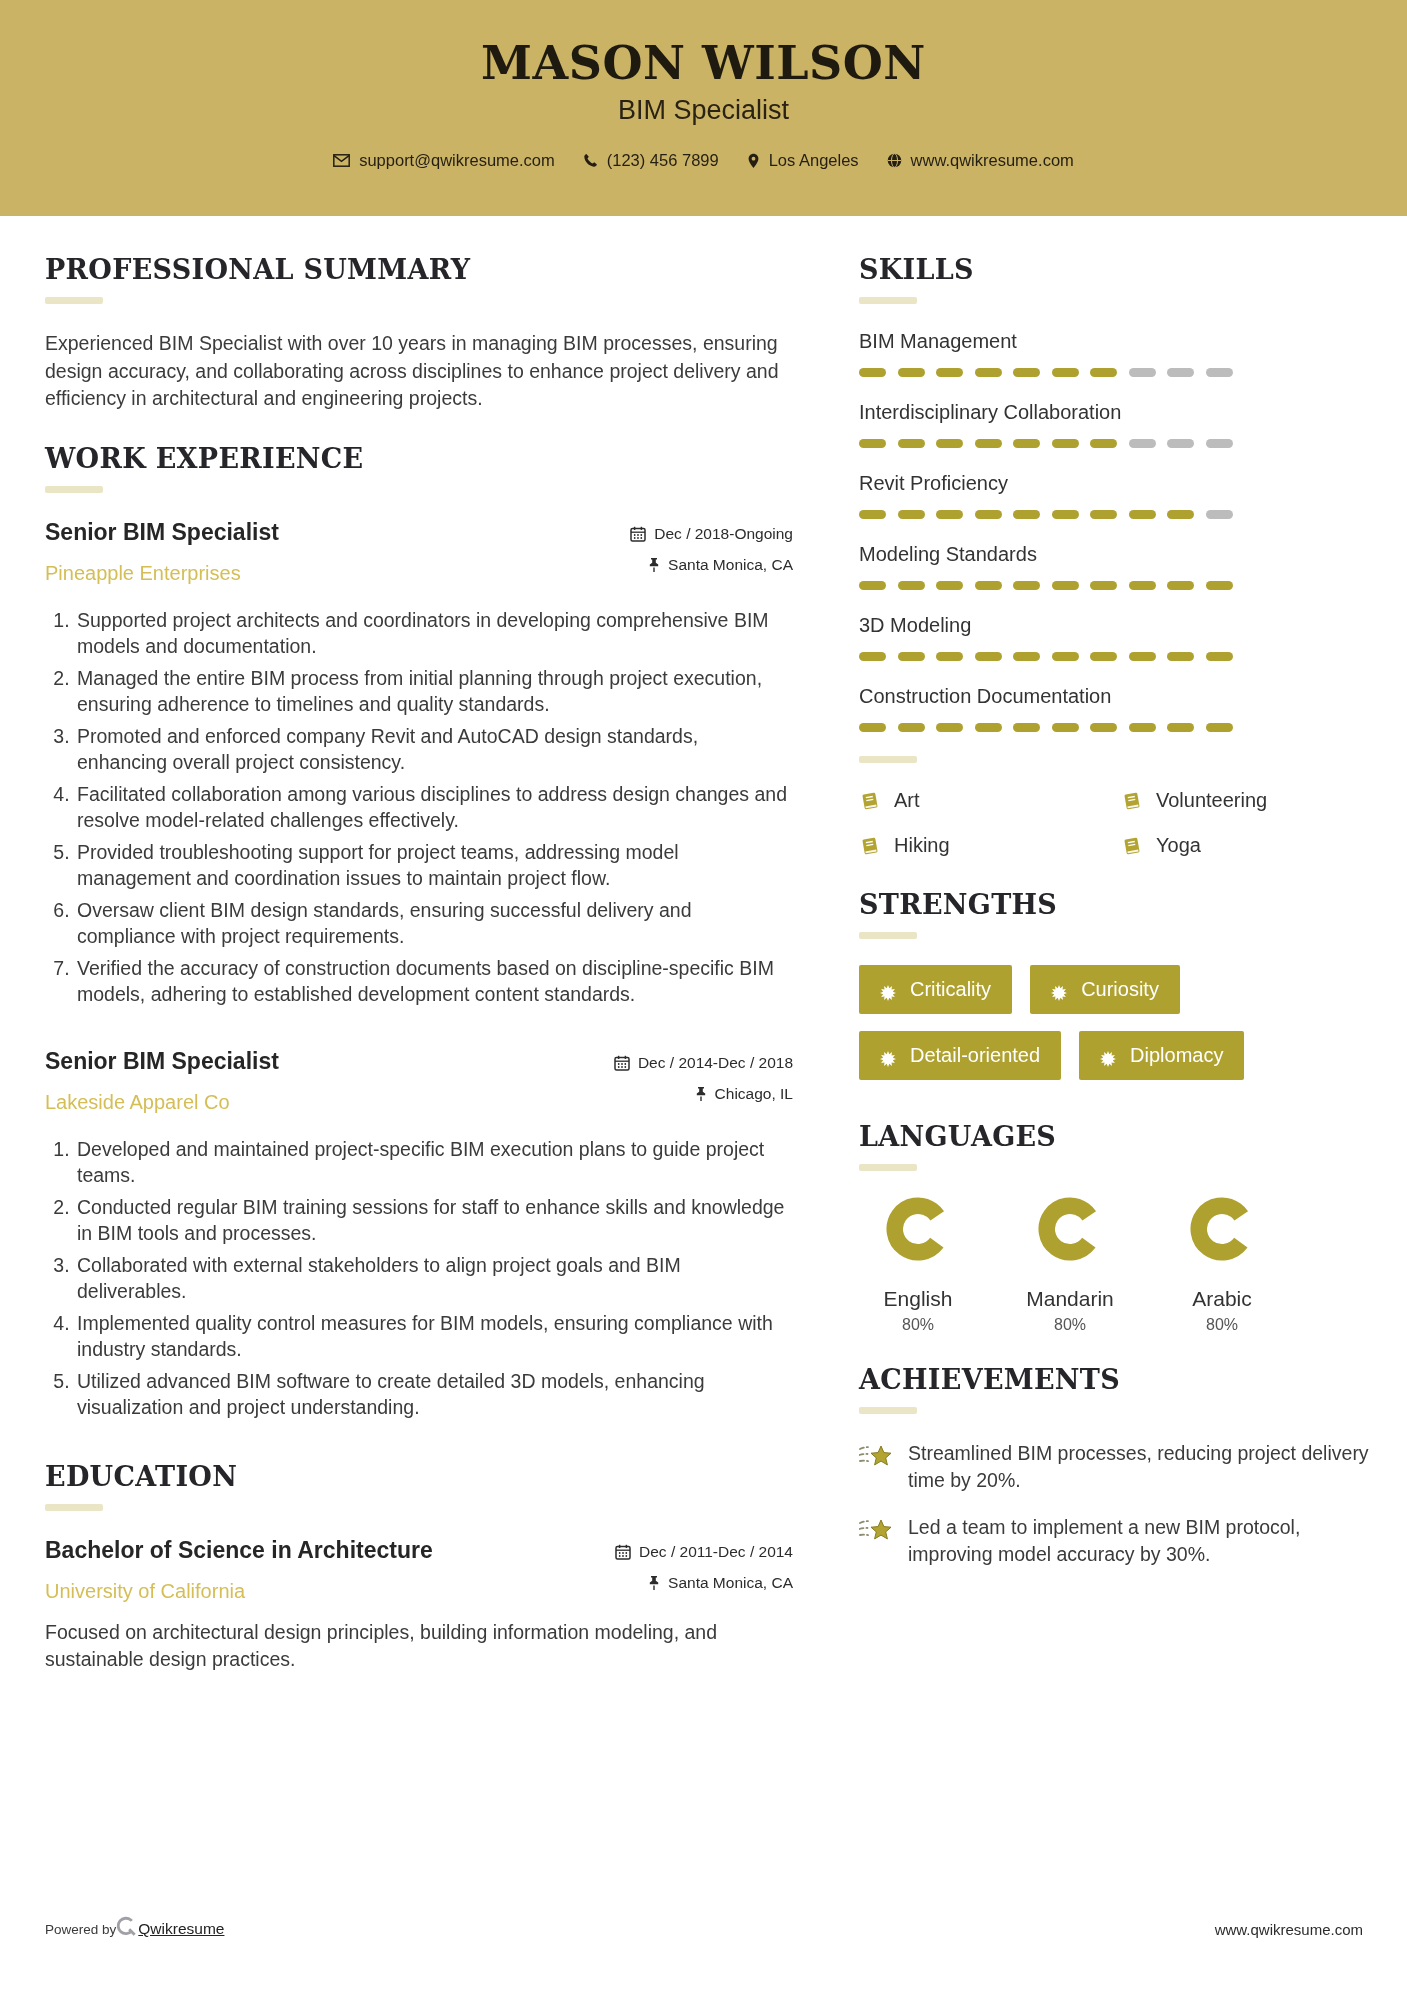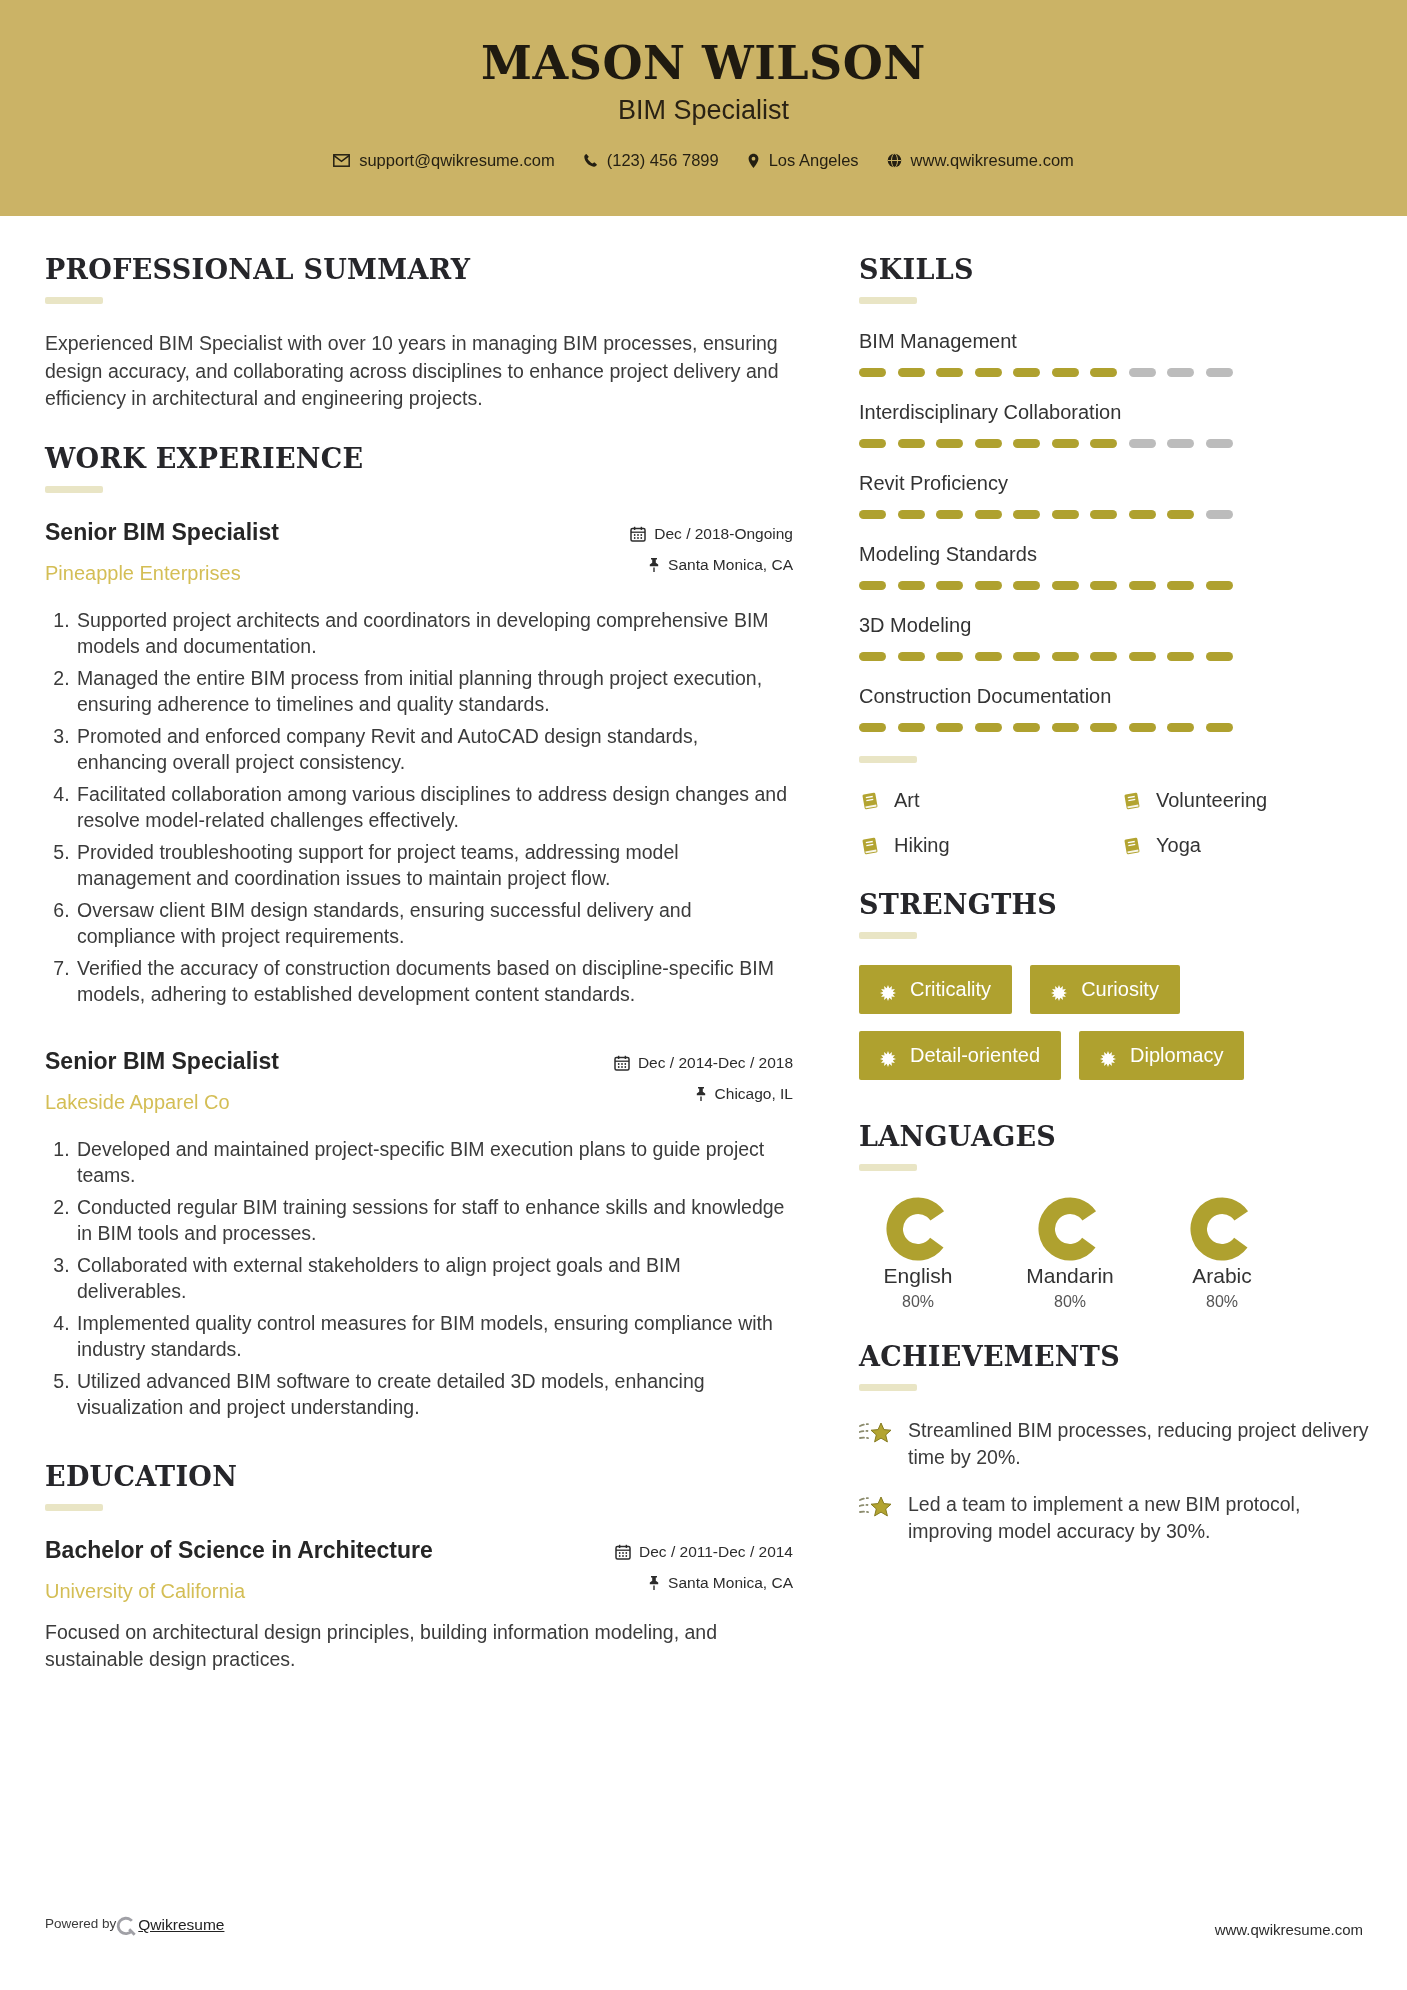--- a/index.html
+++ b/index.html
@@ -65,32 +65,32 @@
   .chips{margin-bottom:24px;}
   .chip{display:inline-flex;align-items:flex-end;gap:14px;background:var(--accent);color:#fff;
         font-size:20px;padding:13px 21px;margin:0 18px 17px 0;border-radius:2px;}
   .chip svg{display:block;}
 
   
   .langs{display:flex;gap:34px;margin-bottom:30px;}
   .lang{min-width:118px;text-align:center;}
   .lang svg{display:block;margin:0 auto;}
   .donut-arc{stroke:var(--accent);}
-  .lang-name{font-size:21px;color:#333;margin-top:3px;}
+  .lang-name{font-size:21px;color:#333;margin-top:26px;}
   .lang-pct{font-size:16px;color:#555;margin-top:5px;}
 
   
   .ach{display:flex;gap:15px;margin-bottom:20px;align-items:flex-start;}
   .ach svg{flex:none;margin-top:2px;}
   .ach-text{font-size:19.5px;line-height:27px;color:#3b3b3b;max-width:470px;}
 
   
   .footer{position:absolute;left:45px;right:44px;bottom:48px;display:flex;
           justify-content:space-between;align-items:center;}
-  .powered{display:flex;gap:0;}
+  .powered{display:flex;align-items:center;gap:0;}
   .powered-label{font-size:13.5px;color:#3a3a3a;}
   .brand{font-size:15.5px;color:#222;text-decoration:underline;cursor:pointer;}
   .site{font-size:15px;color:#2c2c2c;}
 </style>
 </head>
 <body>
 
 <div class="page">
 
   <header class="header">

